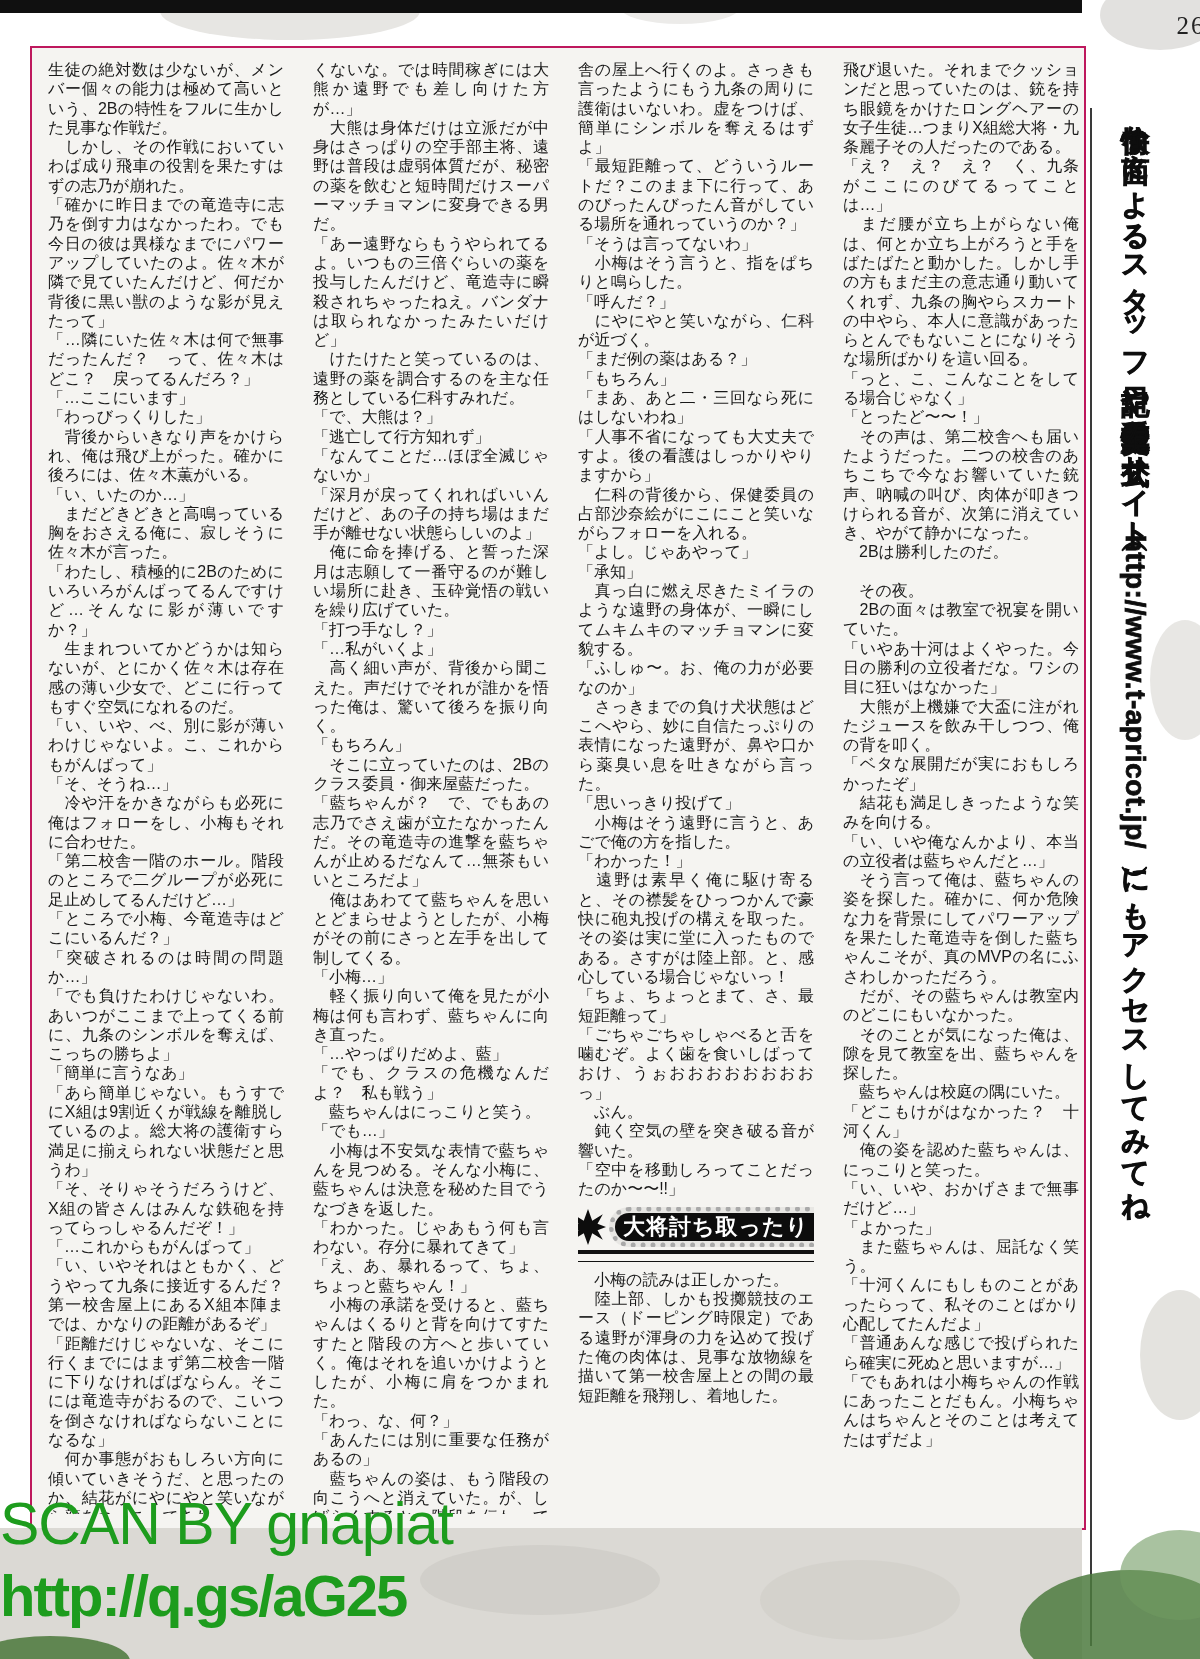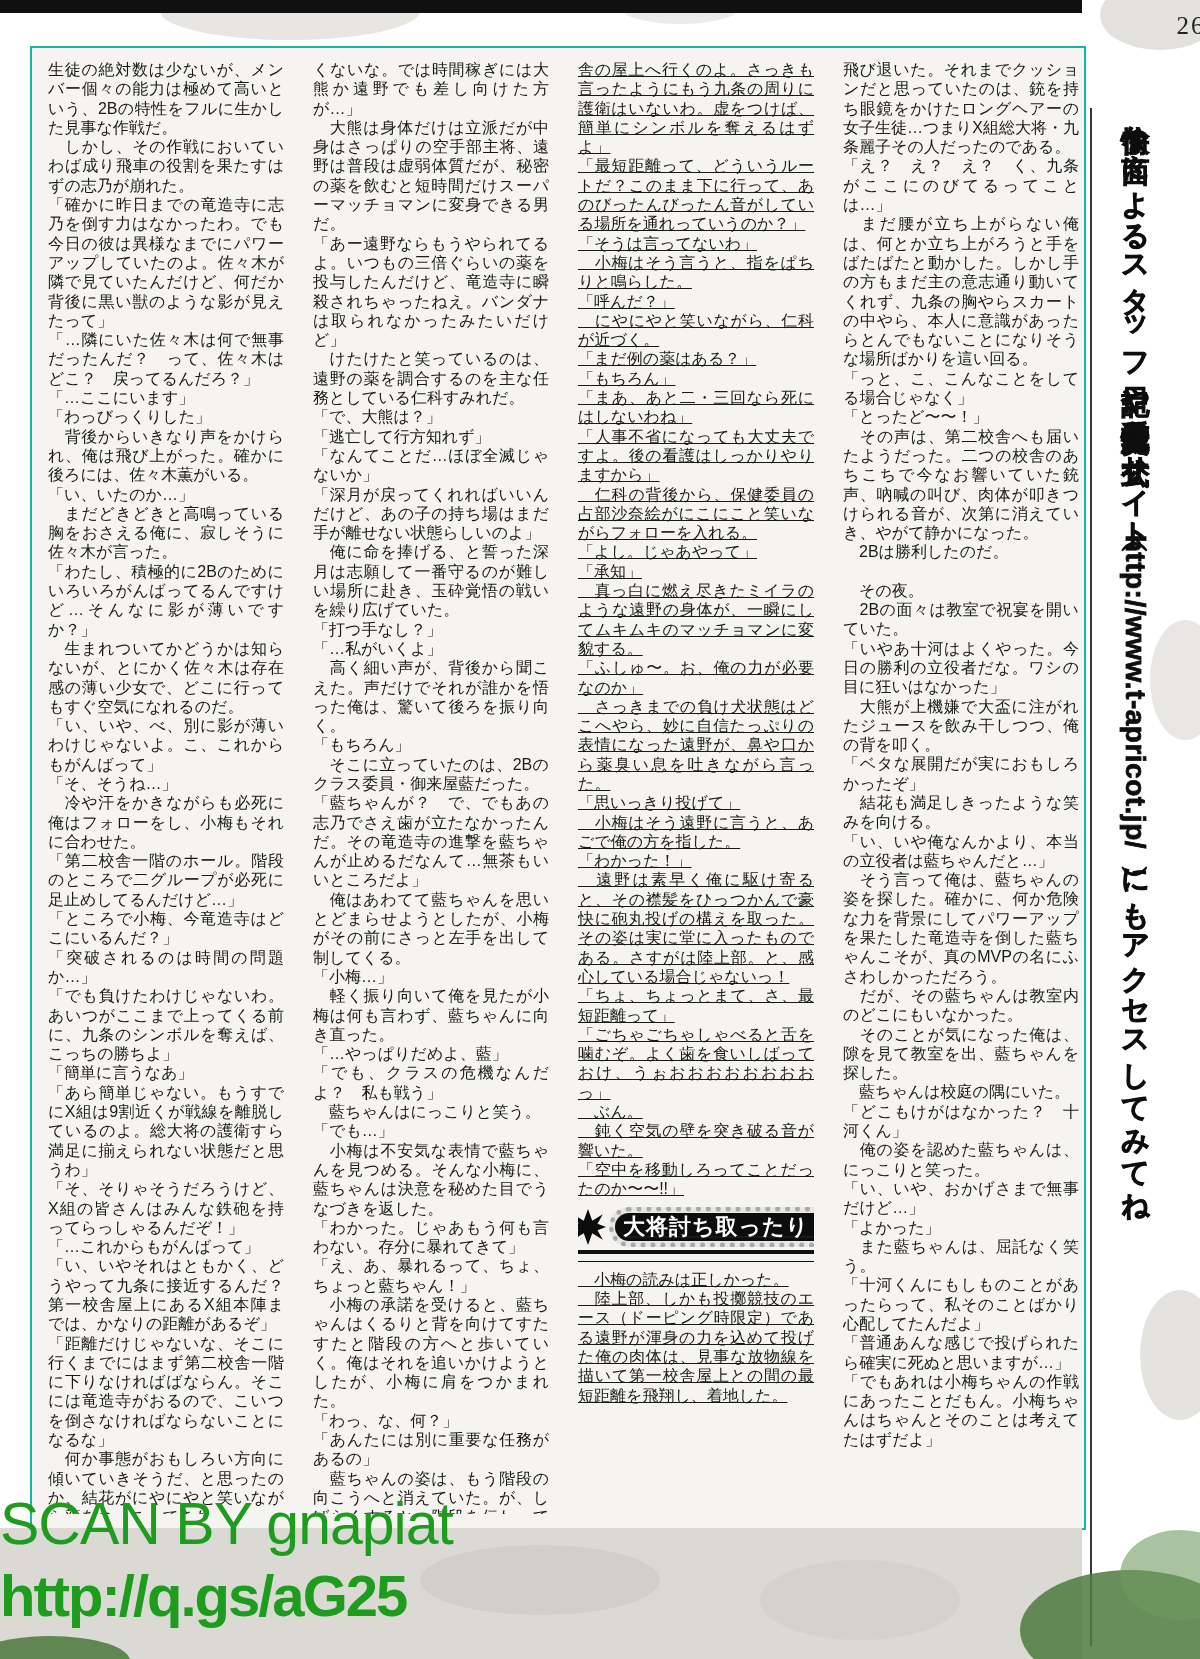--- a/index.html
+++ b/index.html
@@ -3,26 +3,26 @@
 <meta charset="utf-8">
 <style>
   html,body{margin:0;padding:0;background:#888;}
   .page{position:relative;width:1200px;height:1659px;background:#ffffff;overflow:hidden;
         font-family:"Liberation Sans","DejaVu Sans",sans-serif;color:#1c1c1c;padding-left:48px;}
   .topbar{position:absolute;left:0;top:0;width:1082px;height:13px;background:#101010;}
   .pagenum{position:absolute;right:28px;top:12px;font-family:"Liberation Serif","DejaVu Serif",serif;
            font-size:25px;letter-spacing:2px;color:#222;}
   .leaf{position:absolute;border-radius:50%;pointer-events:none;}
   .content-box{position:absolute;left:30px;top:46px;width:1052px;height:1480px;
-               border:2px solid #14b8a6;background:#f5f4f1;}
+               border:2px solid #be185d;background:#f5f4f1;}
   .col{position:absolute;top:12px;width:236px;height:1454px;overflow:hidden;
        font-size:16px;line-height:19.3px;text-align:justify;color:#191919;}
   .col p{margin:0;padding:0;}
   .col p.blank{min-height:19px;}
-  .c1{left:16px;} .c2{left:281px;} .c3{left:546px;text-decoration:underline;} .c4{left:811px;}
+  .c1{left:16px;} .c2{left:281px;} .c3{left:546px;} .c4{left:811px;}
   .banner-row{display:flex;align-items:center;margin:8px 0 2px -8px;}
   .banner-star{flex:0 0 auto;margin-right:3px;}
   .banner-cloud{flex:1 1 auto;border:5px dotted #a9a9a9;border-radius:24px;padding:1px;background:#e8e7e4;}
   .banner-pill{background:#0d0d0d;color:#fff;border-radius:17px;padding:4px 8px 5px;
                font-weight:900;font-size:22px;letter-spacing:1px;text-align:center;white-space:nowrap;}
   .banner-rule{height:7px;border-top:4px solid #111;border-bottom:1px solid #111;margin:3px 0 8px;}
   .vrule{position:absolute;left:1090px;top:108px;width:2px;height:1538px;background:#3a3a3a;}
   .sidebar-headline{position:absolute;left:1092px;top:104px;width:86px;height:1552px;
         writing-mode:vertical-rl;text-orientation:mixed;font-size:28px;line-height:86px;
         font-weight:900;color:#0e0e0e;-webkit-text-stroke:0.8px #0e0e0e;letter-spacing:0.5px;overflow:hidden;}

